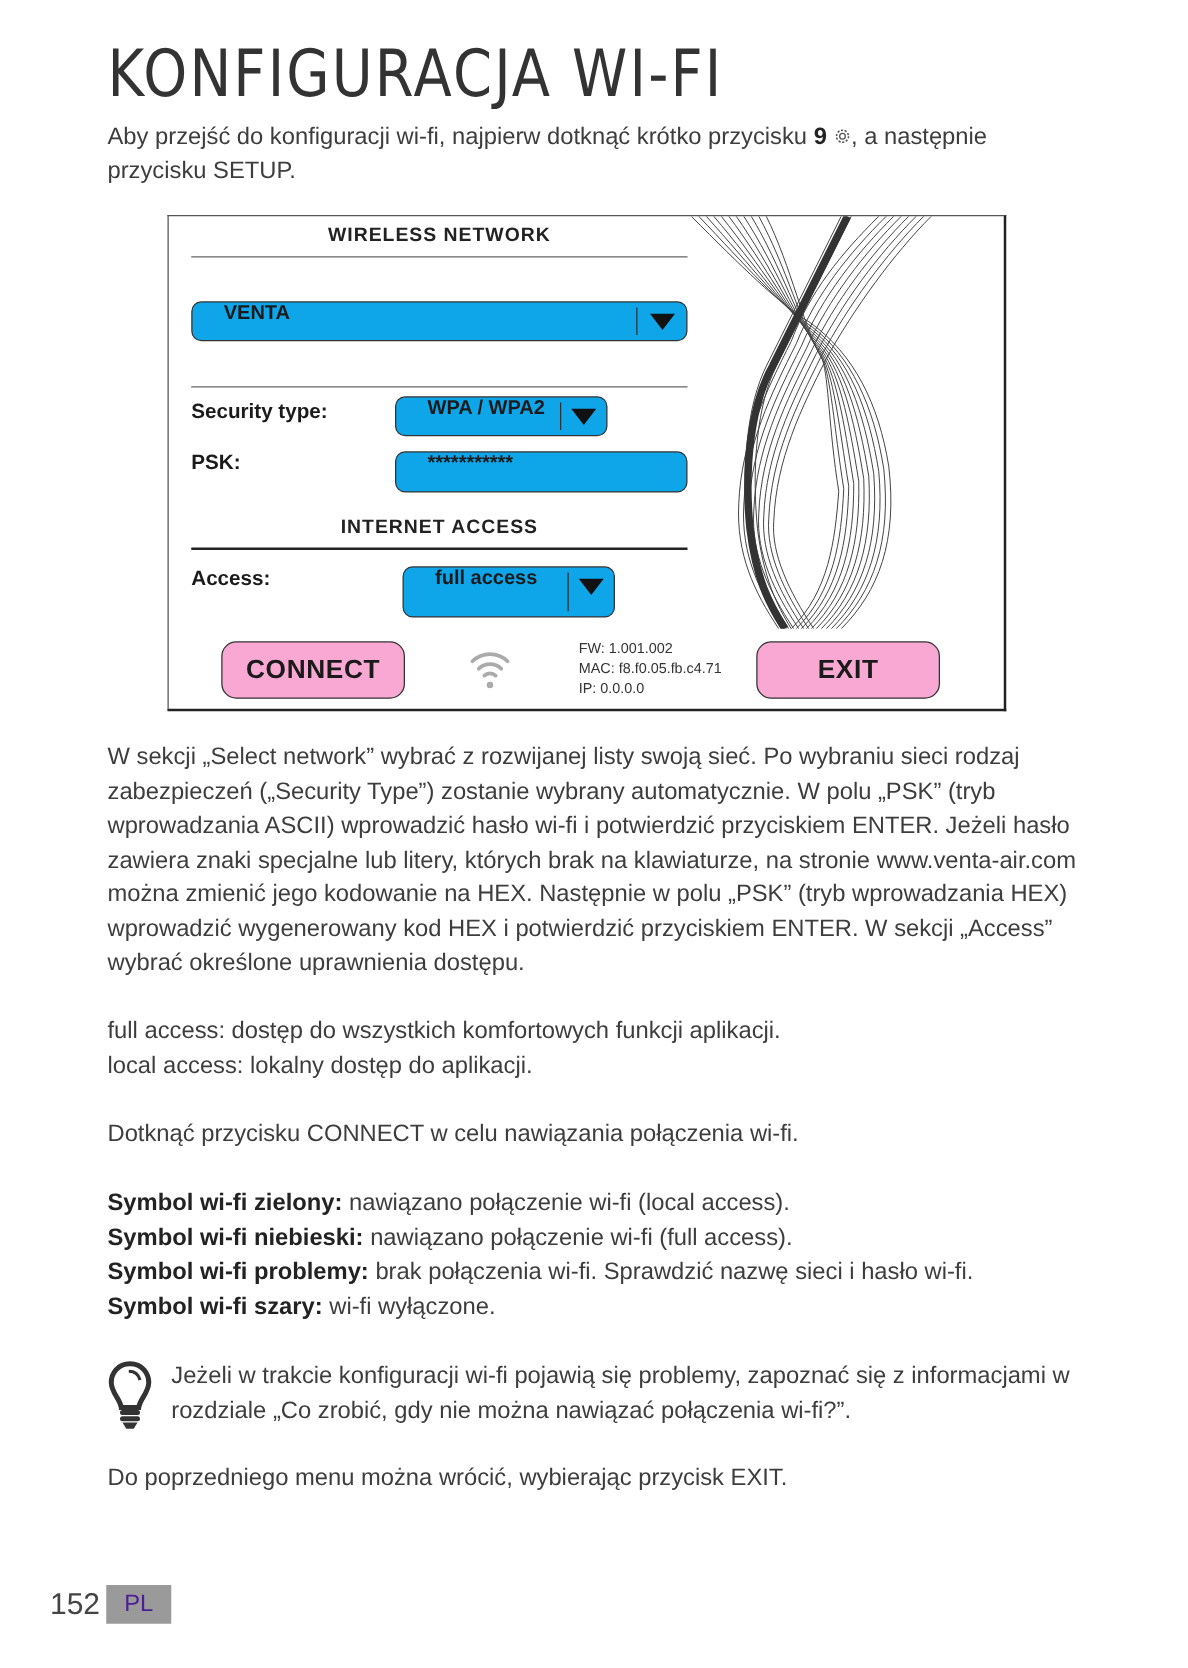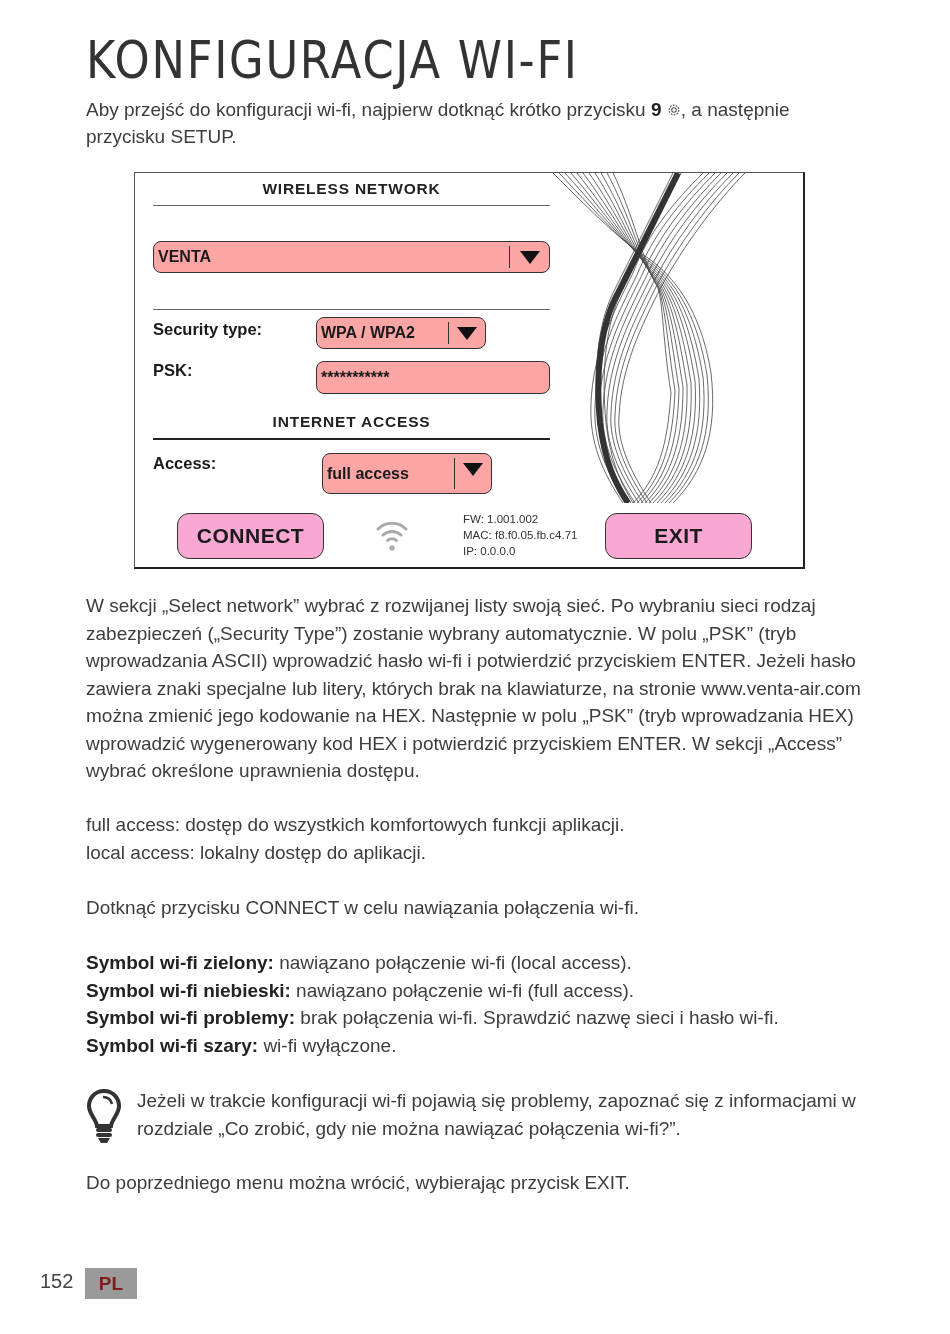--- a/index.html
+++ b/index.html
@@ -8,34 +8,34 @@
 
   .title { position: absolute; left: 86px; top: 30px; font-size: 52px; font-weight: 300; letter-spacing: 2px; color: #333; font-family: "DejaVu Sans", sans-serif; font-weight: normal; transform: scaleX(0.86); transform-origin: left top; white-space: nowrap; }
   .intro { position: absolute; left: 86px; top: 96px; width: 780px; font-size: 19px; line-height: 27px; color: #3d3d3d; }
   .intro b { color: #222; }
   .gear { display: inline-block; width: 14px; height: 14px; vertical-align: -1px; }
 
   .screen { position: absolute; left: 134px; top: 172px; width: 671px; height: 397px; border: 1.5px solid #555; border-right: 2px solid #222; border-bottom: 2px solid #222; background: #fff; }
   .sec-title { position: absolute; left: 18px; width: 397px; text-align: center; font-weight: bold; font-size: 15.5px; letter-spacing: 0.8px; color: #222; }
   .sec-line { position: absolute; left: 18px; width: 397px; height: 0; border-top: 1.5px solid #666; }
   .lbl { position: absolute; left: 18px; font-weight: bold; font-size: 16.5px; color: #1a1a1a; }
-  .field { position: absolute; border: 1.5px solid #333; border-radius: 8px; background: #fca5a5; font-weight: bold; font-size: 16px; color: #1a1a1a; padding-left: 4px; display: flex; align-items: center; }
+  .field { position: absolute; border: 1.5px solid #333; border-radius: 8px; background: #0ea5e9; font-weight: bold; font-size: 16px; color: #1a1a1a; padding-left: 25px; display: flex; }
   .field .sep { position: absolute; top: 4px; bottom: 4px; width: 0; border-left: 1.5px solid #333; }
   .field .arrow { position: absolute; width: 0; height: 0; border-left: 10px solid transparent; border-right: 10px solid transparent; border-top: 13px solid #111; }
   .btn { position: absolute; border: 1.5px solid #333; border-radius: 12px; background: #f9a8d4; font-weight: bold; font-size: 21px; color: #1a1a1a; display: flex; align-items: center; justify-content: center; letter-spacing: 0.5px; }
   .info { position: absolute; left: 328px; top: 338px; font-size: 11.5px; line-height: 16px; color: #333; }
   .wifi { position: absolute; left: 240px; top: 346px; }
   .art { position: absolute; left: 418px; top: 0; width: 198px; height: 330px; }
 
   .body-text { position: absolute; left: 86px; width: 780px; font-size: 19px; line-height: 27.5px; color: #3d3d3d; }
   .body-text b { color: #222; }
   .bulb { position: absolute; left: 86px; top: 1088px; width: 36px; height: 56px; }
   .tip { position: absolute; left: 137px; top: 1087px; width: 730px; font-size: 19px; line-height: 27.5px; color: #3d3d3d; }
-  .pagenum { position: absolute; left: 40px; top: 1270px; font-size: 20px; color: #444; }
-  .lang { position: absolute; left: 85px; top: 1268px; width: 52px; height: 31px; background: #9a9a9a; color: #7f1d1d; font-weight: bold; font-size: 19px; display: flex; align-items: center; justify-content: center; }
+  .pagenum { position: absolute; left: 40px; top: 1270px; font-size: 24px; color: #444; }
+  .lang { position: absolute; left: 85px; top: 1268px; width: 52px; height: 31px; background: #9a9a9a; color: #4c1d95; font-weight: normal; font-size: 19px; display: flex; align-items: center; justify-content: center; }
 </style>
 </head>
 <body>
 
 <div class="title">KONFIGURACJA WI-FI</div>
 
 <p class="intro">
   <span>Aby przejść do konfiguracji wi-fi, najpierw dotknąć krótko przycisku </span><b>9</b>
   <svg class="gear" viewBox="0 0 16 16">
       <circle cx="8" cy="8" r="5.5" fill="none" stroke="#555" stroke-width="1.4" stroke-dasharray="2 1.4"></circle>

